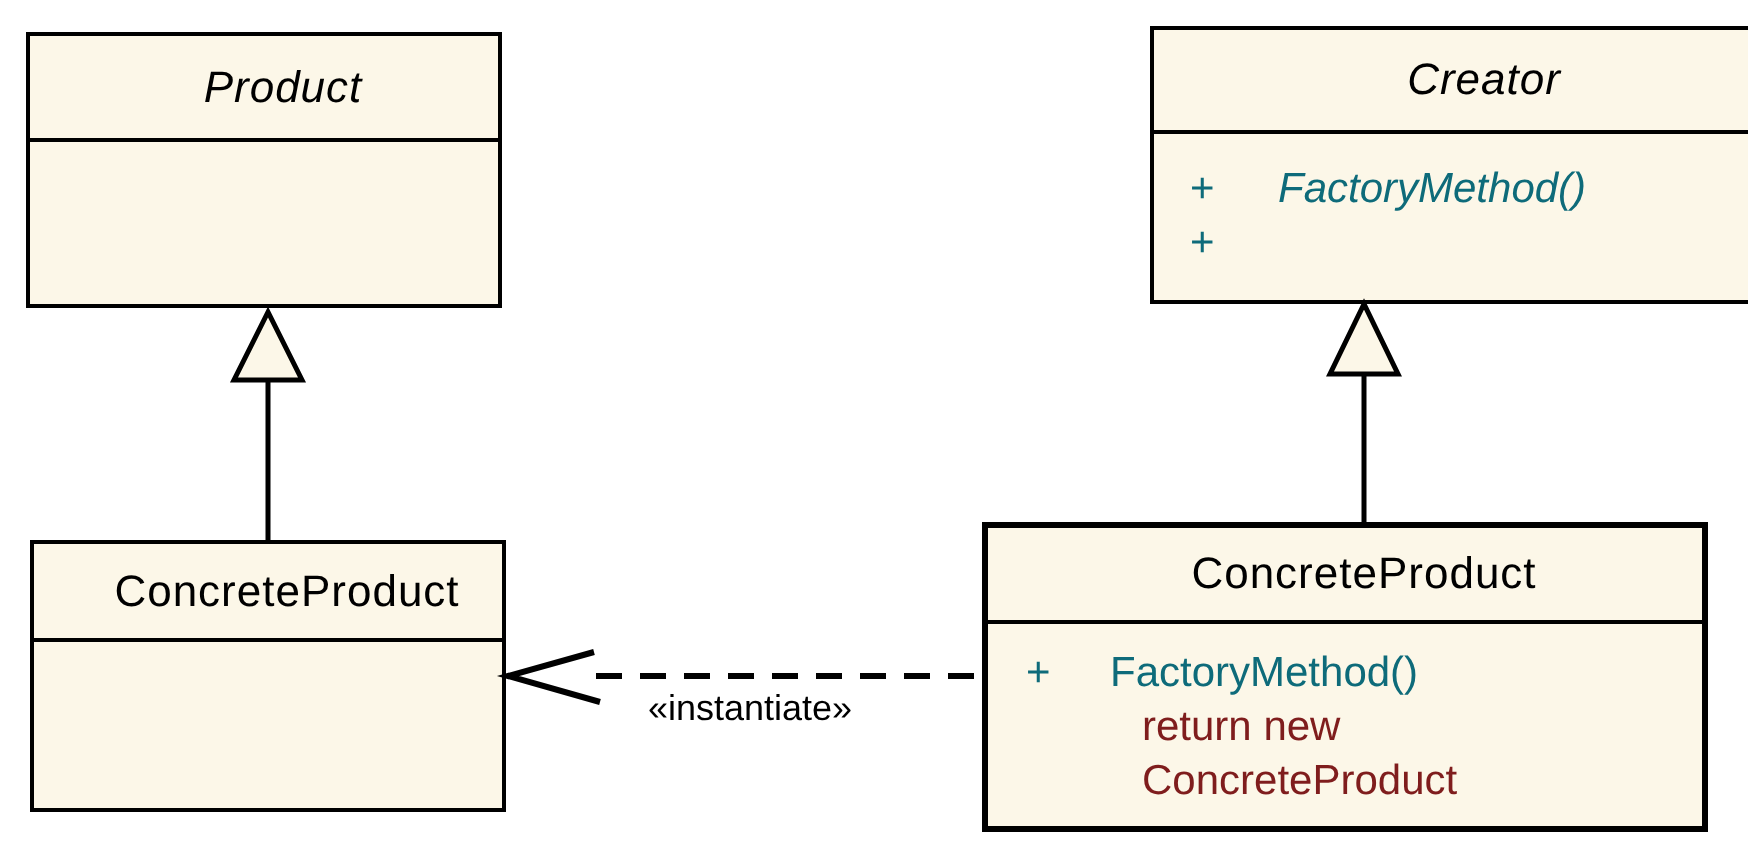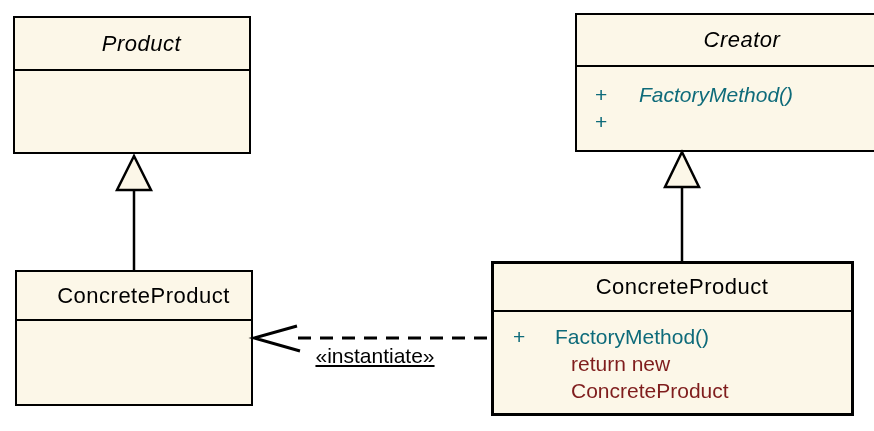--- a/index.html
+++ b/index.html
@@ -62,24 +62,23 @@
     position: absolute;
     left: 0; top: 0;
     width: 874px; height: 431px;
     pointer-events: none;
   }
   #instantiate-label {
     position: absolute;
     left: 290px; top: 344px;
     width: 170px;
     text-align: center;
-    font-size: 21px;
+    font-size: 18px;
     color: #000000;
     white-space: nowrap;
-    text-decoration: underline;
   }
 </style>
 </head>
 <body>
 
 <div class="uml-class" id="product">
   <div class="uml-title abstract">Product</div>
   <div class="uml-body"></div>
 </div>
 

